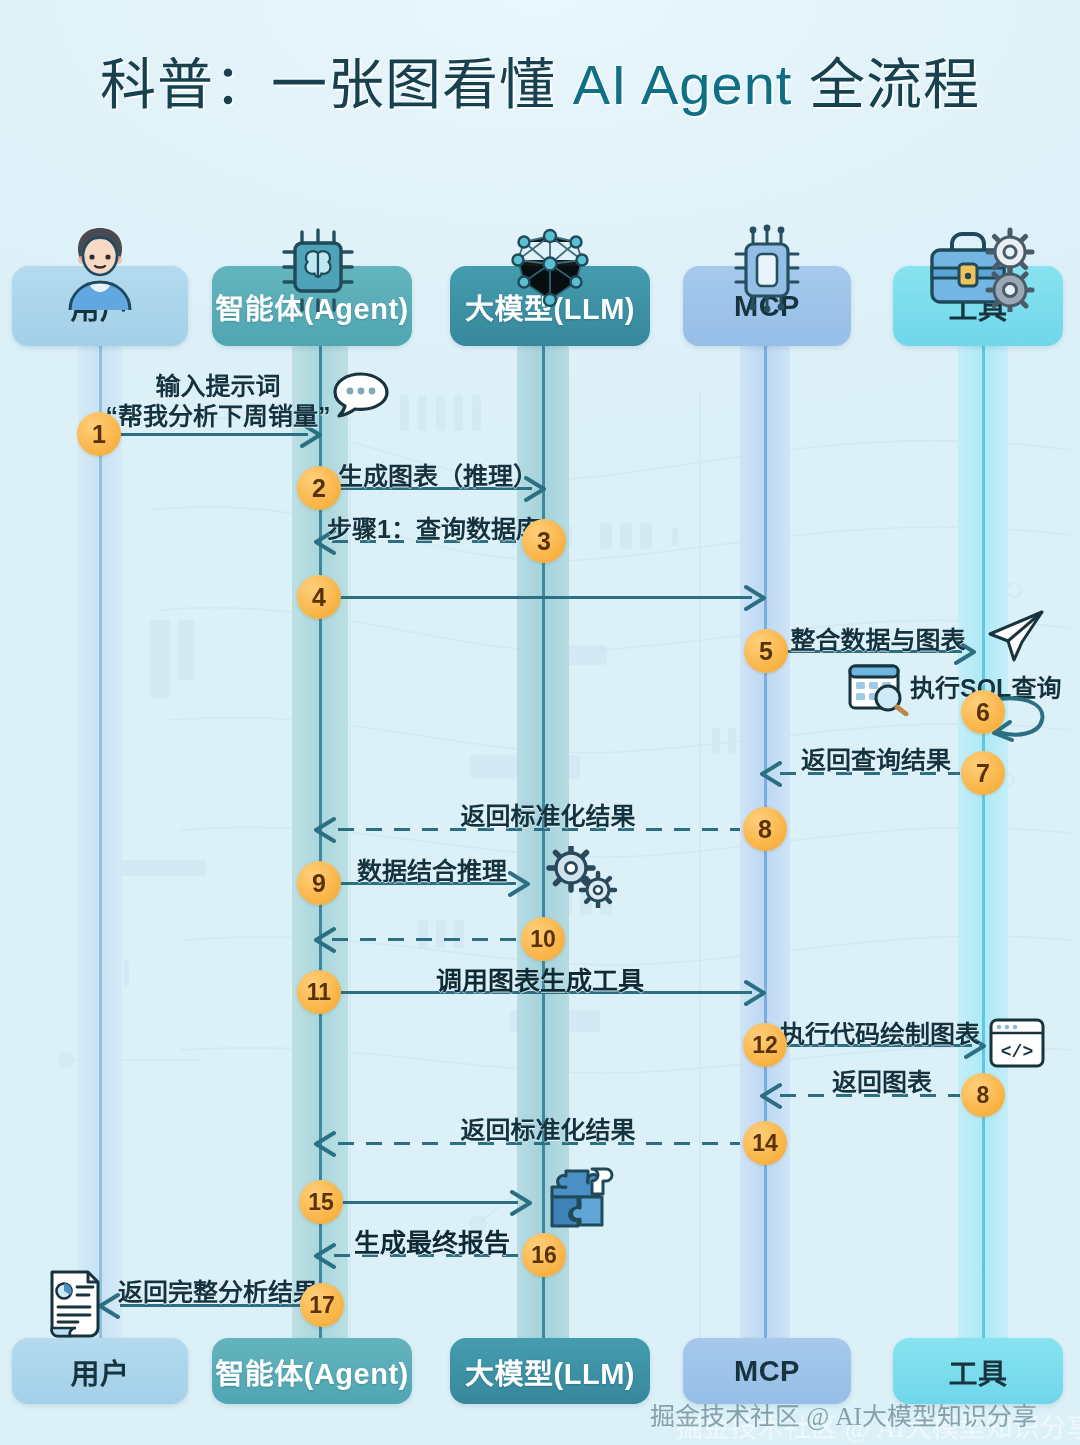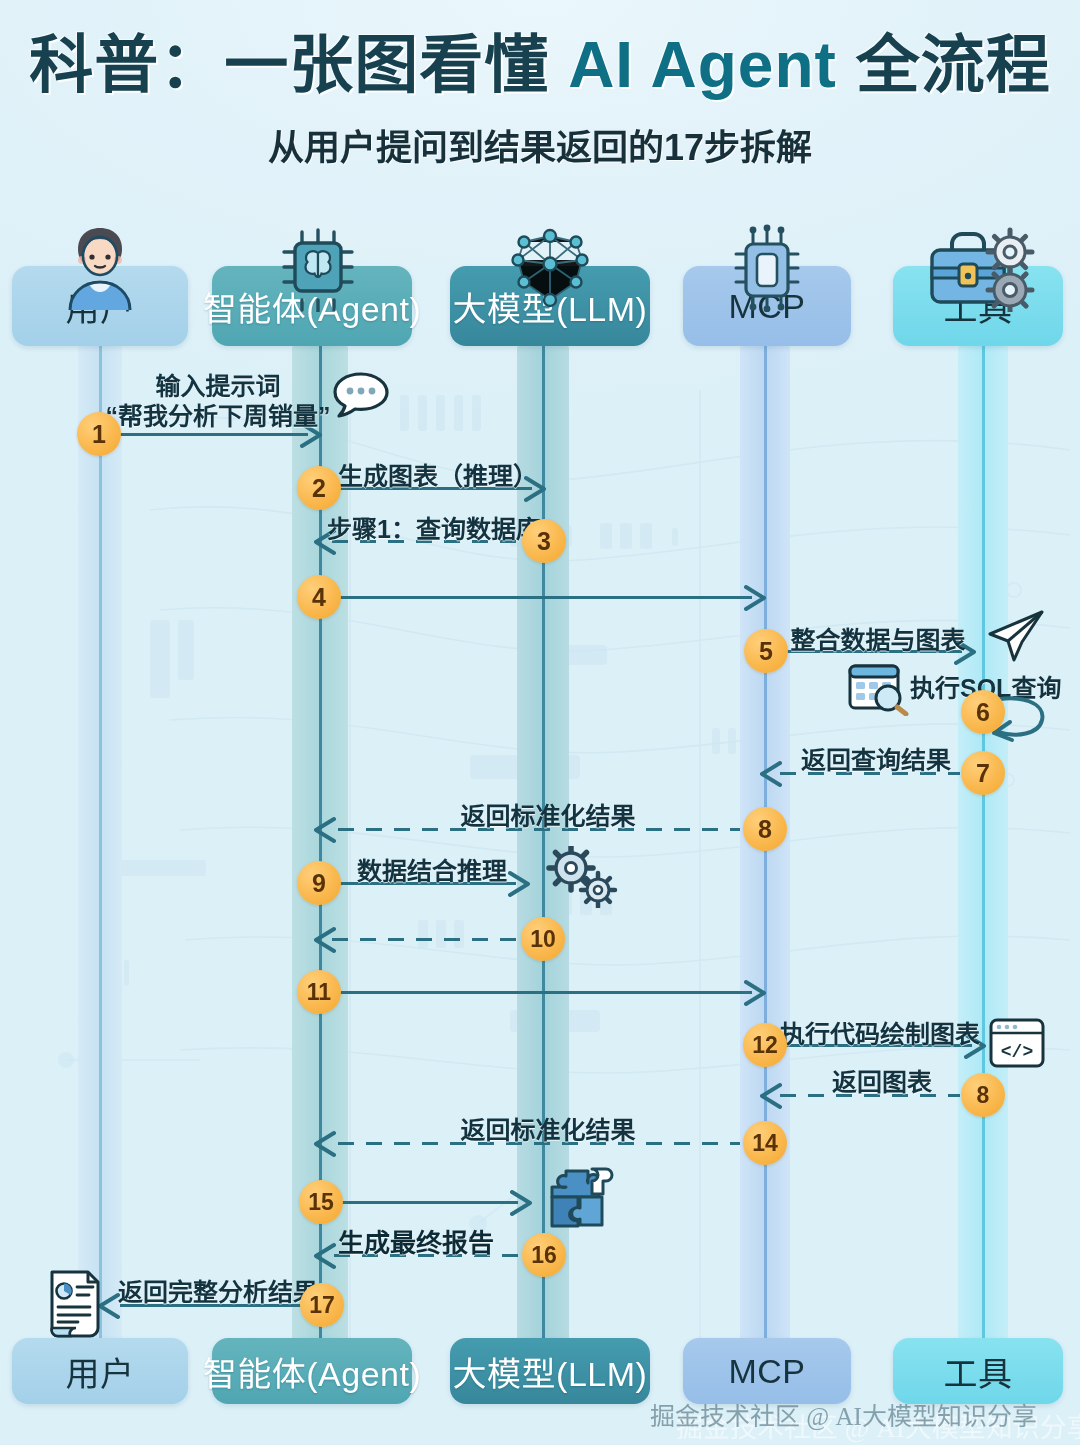--- a/index.html
+++ b/index.html
@@ -25,24 +25,25 @@
   
   .bg-deco { position: absolute; pointer-events: none; }
   #deco-circuit { left: 0; top: 360px; width: 1080px; height: 1000px; opacity: .55; }
 
   
   #title-wrap {
     position: absolute; left: 0; top: 30px; width: 1080px;
     text-align: center; z-index: 30;
   }
   #main-title {
-    font-size: 64px; font-weight: 700; letter-spacing: 1px;
+    font-size: 56px; font-weight: 400; letter-spacing: 1px;
     color: #17414f; line-height: 1.12;
     text-shadow: 2px 2px 0 rgba(255,255,255,.85), -1px -1px 0 rgba(255,255,255,.6);
     white-space: nowrap;
+    margin-top: 24px;
   }
   #main-title .accent { color: #0e6f85; }
   #sub-title {
     margin-top: 16px;
     font-size: 36px; font-weight: 700; color: #17303a;
     text-shadow: 1px 1px 0 rgba(255,255,255,.8);
     white-space: nowrap;
   }
 
   
@@ -55,21 +56,21 @@
   }
 
   
   .actor-box {
     position: absolute; z-index: 12;
     border-radius: 16px;
     display: flex; align-items: center; justify-content: center;
     box-shadow: 0 2px 5px rgba(30,80,100,.13);
   }
   .actor-label {
-    font-size: 34px; font-weight: 400; color: #16333e; white-space: nowrap;
+    font-size: 29px; font-weight: 700; color: #16333e; white-space: nowrap;
     letter-spacing: .5px;
   }
   .actor-label.light { color: #ffffff; text-shadow: 0 1px 2px rgba(0,60,80,.25); }
   .actor-icon { position: absolute; z-index: 14; pointer-events: none; }
 
   
   .msg-line { position: absolute; height: 3px; z-index: 8; }
   .msg-line.solid { background: #2b6f83; }
   .msg-line.dashed {
     background: repeating-linear-gradient(90deg, #2b6f83 0 16px, transparent 16px 28px);
@@ -164,21 +165,20 @@
       <circle cx="478" cy="864" r="9"></circle>
       <circle cx="1014" cy="230" r="7" fill="none" stroke="#c2dfee" stroke-width="2"></circle>
       <circle cx="1008" cy="420" r="6" fill="none" stroke="#c2dfee" stroke-width="2"></circle>
     </g>
   </svg>
 
   <div id="title-wrap">
     <div id="main-title">
       <span>科普：一张图看懂 </span><span class="accent">AI Agent</span><span> 全流程</span>
     </div>
-    <div id="sub-title">从用户提问到结果返回的17步拆解</div>
   </div>
 
   <div class="lane-band" style="left:78px;  width:44px; background:linear-gradient(90deg,#d5eaf6,#c7e2f3,#d5eaf6);"></div>
   <div class="lane-band" style="left:292px; width:56px; background:linear-gradient(90deg,#bcdfe3,#a9d7dd,#bcdfe3);"></div>
   <div class="lane-band" style="left:517px; width:52px; background:linear-gradient(90deg,#b7dbe2,#a4d3db,#b7dbe2);"></div>
   <div class="lane-band" style="left:740px; width:50px; background:linear-gradient(90deg,#cfe4f7,#bcd8f2,#cfe4f7);"></div>
   <div class="lane-band" style="left:958px; width:50px; background:linear-gradient(90deg,#c4eef8,#aee9f6,#c4eef8);"></div>
 
   <div class="lifeline" style="left:99px;  background:#8cc2de;"></div>
   <div class="lifeline" style="left:319px; background:#3f88a0;"></div>
@@ -398,20 +398,21 @@
       </g>
     </g>
   </svg>
 
   <div class="msg-line dashed" style="left:332px; top:938px; width:190px;"></div>
   <svg class="arrowhead" style="left:314px; top:925px;" width="22" height="30" viewBox="0 0 22 30">
       <path d="M20 4 L2 15 L20 26" fill="none" stroke="#2b6f83" stroke-width="4" stroke-linecap="round" stroke-linejoin="round"></path>
     </svg>
   <div class="step-badge wide" style="left:521px; top:917px;">10</div>
 
+  <div class="msg-label bold center" style="left:540px; top:960px;">调用图表生成工具</div>
   <div class="msg-line solid" style="left:336px; top:991px; width:416px;"></div>
   <svg class="arrowhead" style="left:744px; top:978px;" width="22" height="30" viewBox="0 0 22 30">
       <path d="M2 4 L20 15 L2 26" fill="none" stroke="#2b6f83" stroke-width="4" stroke-linecap="round" stroke-linejoin="round"></path>
     </svg>
   <div class="step-badge wide" style="left:297px; top:970px;">11</div>
 
   <div class="msg-label center" style="left:880px; top:1014px;text-align:center;">执行代码绘制图表</div>
   <div class="msg-line solid" style="left:782px; top:1044px; width:190px;"></div>
   <svg class="arrowhead" style="left:964px; top:1031px;" width="22" height="30" viewBox="0 0 22 30">
       <path d="M2 4 L20 15 L2 26" fill="none" stroke="#2b6f83" stroke-width="4" stroke-linecap="round" stroke-linejoin="round"></path>
@@ -445,21 +446,21 @@
       <path d="M2 4 L20 15 L2 26" fill="none" stroke="#2b6f83" stroke-width="4" stroke-linecap="round" stroke-linejoin="round"></path>
     </svg>
   <div class="step-badge wide" style="left:299px; top:1180px;">15</div>
   <svg class="inline-icon" style="left:544px; top:1163px;" width="70" height="66" viewBox="0 0 70 66">
     <path d="M8 24 h14 a6 6 0 1 1 0 -11 V8 h22 v12 a6 6 0 1 1 11 0 h0 v14 H8 Z" fill="#4a90c4" stroke="#1f4a59" stroke-width="3" stroke-linejoin="round"></path>
     <path d="M40 8 h14 a6 6 0 1 1 0 12 h-3 v13 h-11 V20 a6 6 0 1 0 0 -12 z" fill="#ffffff" stroke="#1f4a59" stroke-width="3" stroke-linejoin="round" transform="translate(8,-2)"></path>
     <path d="M8 34 h26 v12 a6 6 0 1 0 0 11 v6 H8 Z" fill="#3f82b8" stroke="#1f4a59" stroke-width="3" stroke-linejoin="round"></path>
     <path d="M36 34 h22 v28 H36 v-6 a6 6 0 1 1 0 -11 z" fill="#5fa6d6" stroke="#1f4a59" stroke-width="3" stroke-linejoin="round"></path>
   </svg>
 
-  <div class="msg-label bold center" style="left:416px; top:1222px;">生成最终报告</div>
+  <div class="msg-label bold center" style="left:432px; top:1222px;">生成最终报告</div>
   <div class="msg-line dashed" style="left:334px; top:1254px; width:190px;"></div>
   <svg class="arrowhead" style="left:314px; top:1241px;" width="22" height="30" viewBox="0 0 22 30">
       <path d="M20 4 L2 15 L20 26" fill="none" stroke="#2b6f83" stroke-width="4" stroke-linecap="round" stroke-linejoin="round"></path>
     </svg>
   <div class="step-badge wide" style="left:522px; top:1233px;">16</div>
 
   <div class="msg-label" style="left:118px; top:1272px;">返回完整分析结果</div>
   <div class="msg-line solid" style="left:120px; top:1304px; width:196px;"></div>
   <svg class="arrowhead" style="left:98px; top:1291px;" width="22" height="30" viewBox="0 0 22 30">
       <path d="M20 4 L2 15 L20 26" fill="none" stroke="#2b6f83" stroke-width="4" stroke-linecap="round" stroke-linejoin="round"></path>

